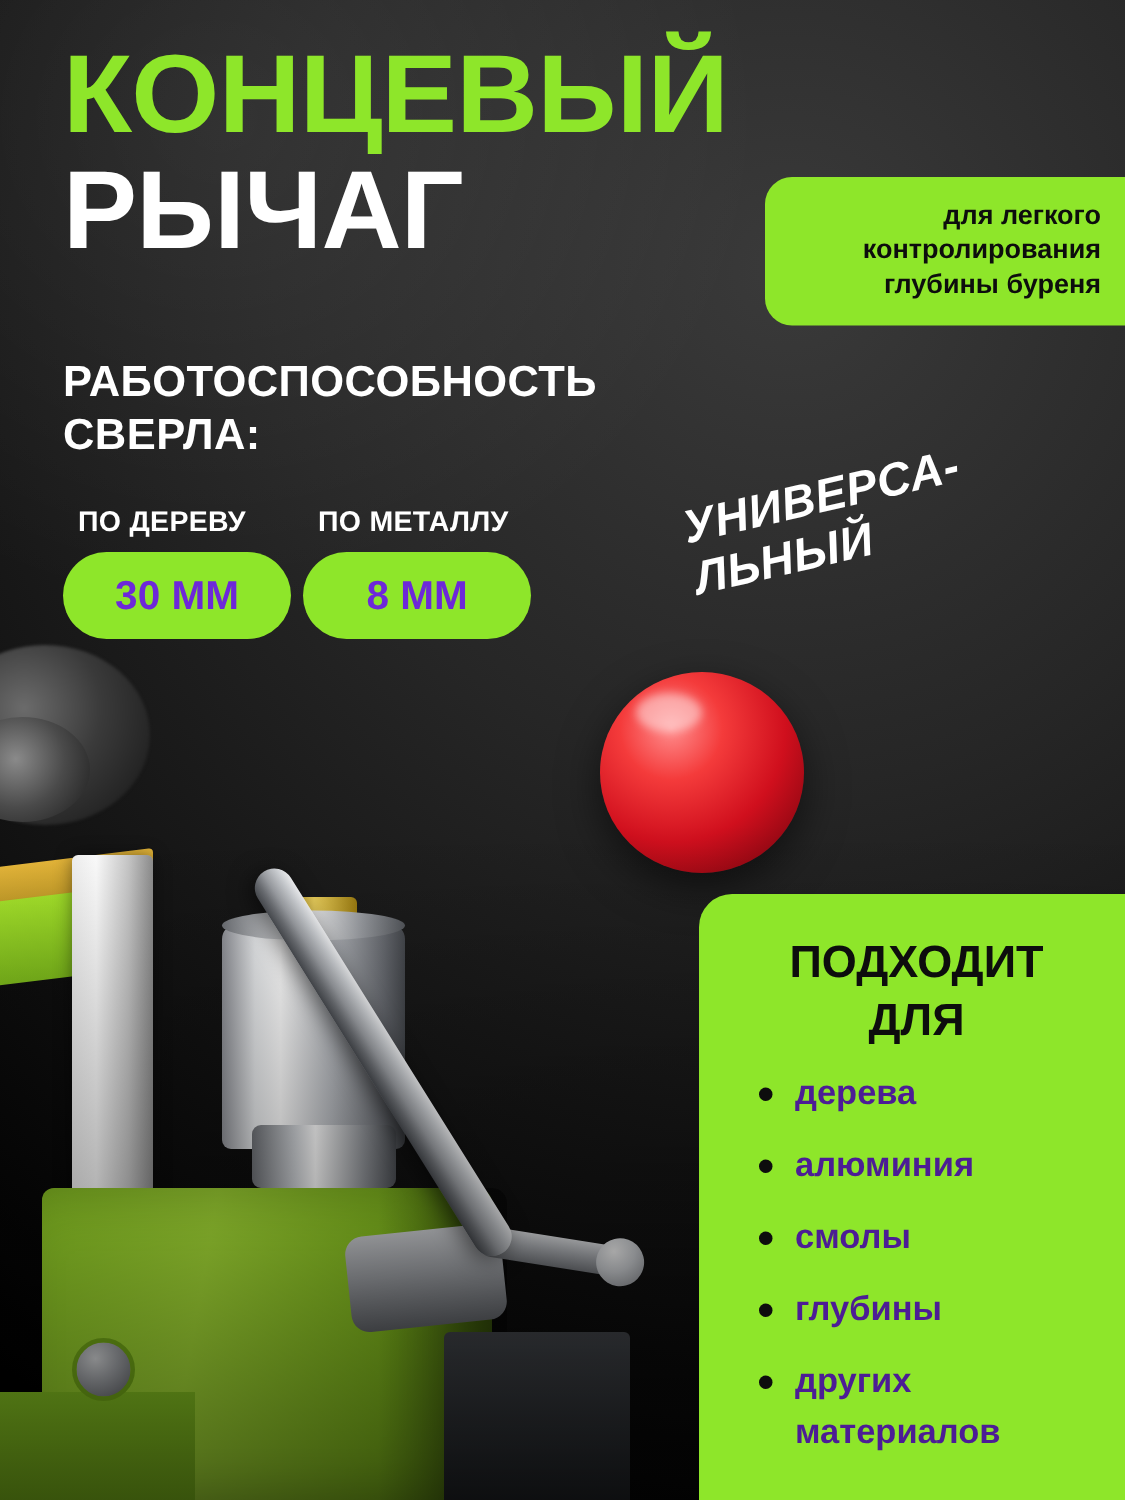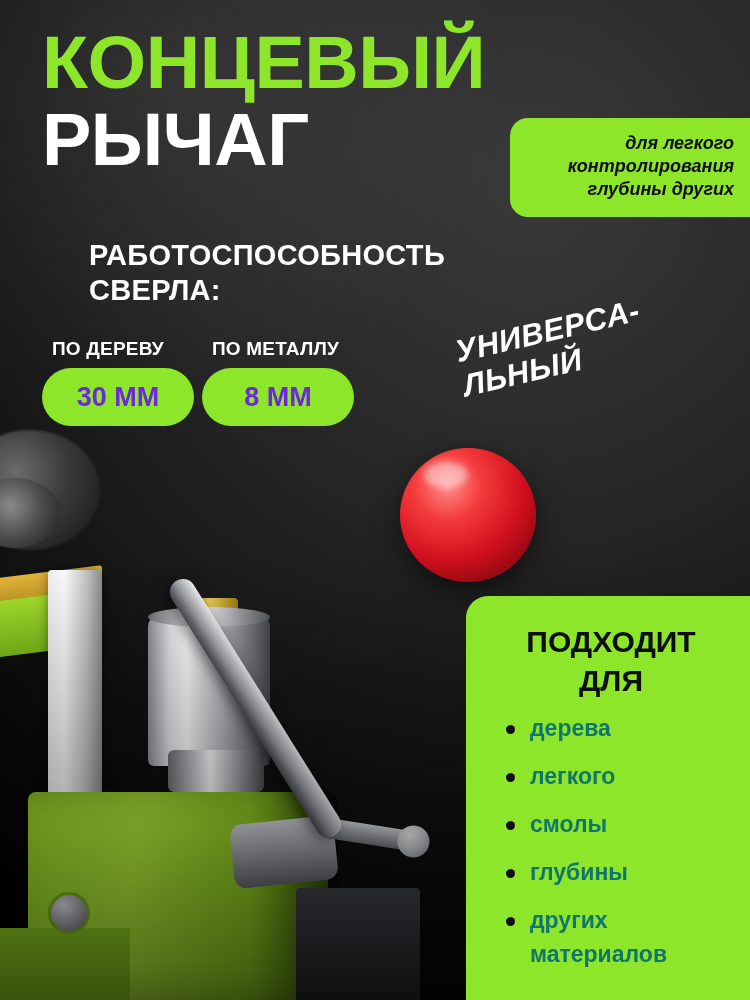--- a/index.html
+++ b/index.html
@@ -62,21 +62,20 @@
   
   .note-badge {
     position: absolute;
     right: 0px;
     top: 118px;
     width: 240px;
     background: #8ee62a;
     border-radius: 18px 0 0 18px;
     padding: 14px 16px 16px 18px;
     box-sizing: border-box;
-    font-style: italic;
   }
   .note-badge .note-line {
     color: #0d0d0d;
     font-size: 18px;
     font-weight: 700;
     line-height: 1.28;
     text-align: right;
     white-space: nowrap;
   }
 
@@ -86,21 +85,20 @@
     left: 42px;
     top: 238px;
   }
   .capability-title {
     color: #ffffff;
     font-size: 29px;
     font-weight: 700;
     text-transform: uppercase;
     line-height: 1.22;
     letter-spacing: 0.3px;
-    margin-left: 47px;
   }
   .spec-row {
     position: absolute;
     left: 42px;
     top: 338px;
     display: flex;
     gap: 8px;
   }
   .spec {
     display: block;
@@ -173,21 +171,21 @@
     line-height: 1.18;
     margin-bottom: 18px;
   }
   .suits-list {
     list-style: none;
     margin: 0;
     padding: 0 0 0 6px;
   }
   .suits-list li {
     position: relative;
-    color: #0f766e;
+    color: #4c1d95;
     font-size: 23px;
     font-weight: 700;
     line-height: 1.0;
     padding: 0 0 0 28px;
     margin-bottom: 25px;
   }
   .suits-list li::before {
     content: "";
     position: absolute;
     left: 4px;
@@ -426,21 +424,21 @@
   <div class="backdrop-vignette"></div>
 
   <div class="headline">
     <div class="headline-line1">КОНЦЕВЫЙ</div>
     <div class="headline-line2">РЫЧАГ</div>
   </div>
 
   <div class="note-badge">
     <div class="note-line">для легкого</div>
     <div class="note-line">контролирования</div>
-    <div class="note-line">глубины других</div>
+    <div class="note-line">глубины буреня</div>
   </div>
 
   <div class="capability">
     <div class="capability-title">РАБОТОСПОСОБНОСТЬ</div>
     <div class="capability-title">СВЕРЛА:</div>
   </div>
 
   <div class="spec-row">
     <div class="spec">
       <div class="spec-label">ПО ДЕРЕВУ</div>
@@ -459,21 +457,21 @@
   <div class="universal">
     <div class="universal-line">УНИВЕРСА-</div>
     <div class="universal-line">ЛЬНЫЙ</div>
   </div>
 
   <div class="suits-card">
     <div class="suits-title">ПОДХОДИТ</div>
     <div class="suits-title" style="margin-top:-14px;">ДЛЯ</div>
     <ul class="suits-list">
       <li>дерева</li>
-      <li>легкого</li>
+      <li>алюминия</li>
       <li>смолы</li>
       <li>глубины</li>
       <li>других</li>
       <li class="no-bullet">материалов</li>
     </ul>
   </div>
 
 </div>
 
 </body></html>

